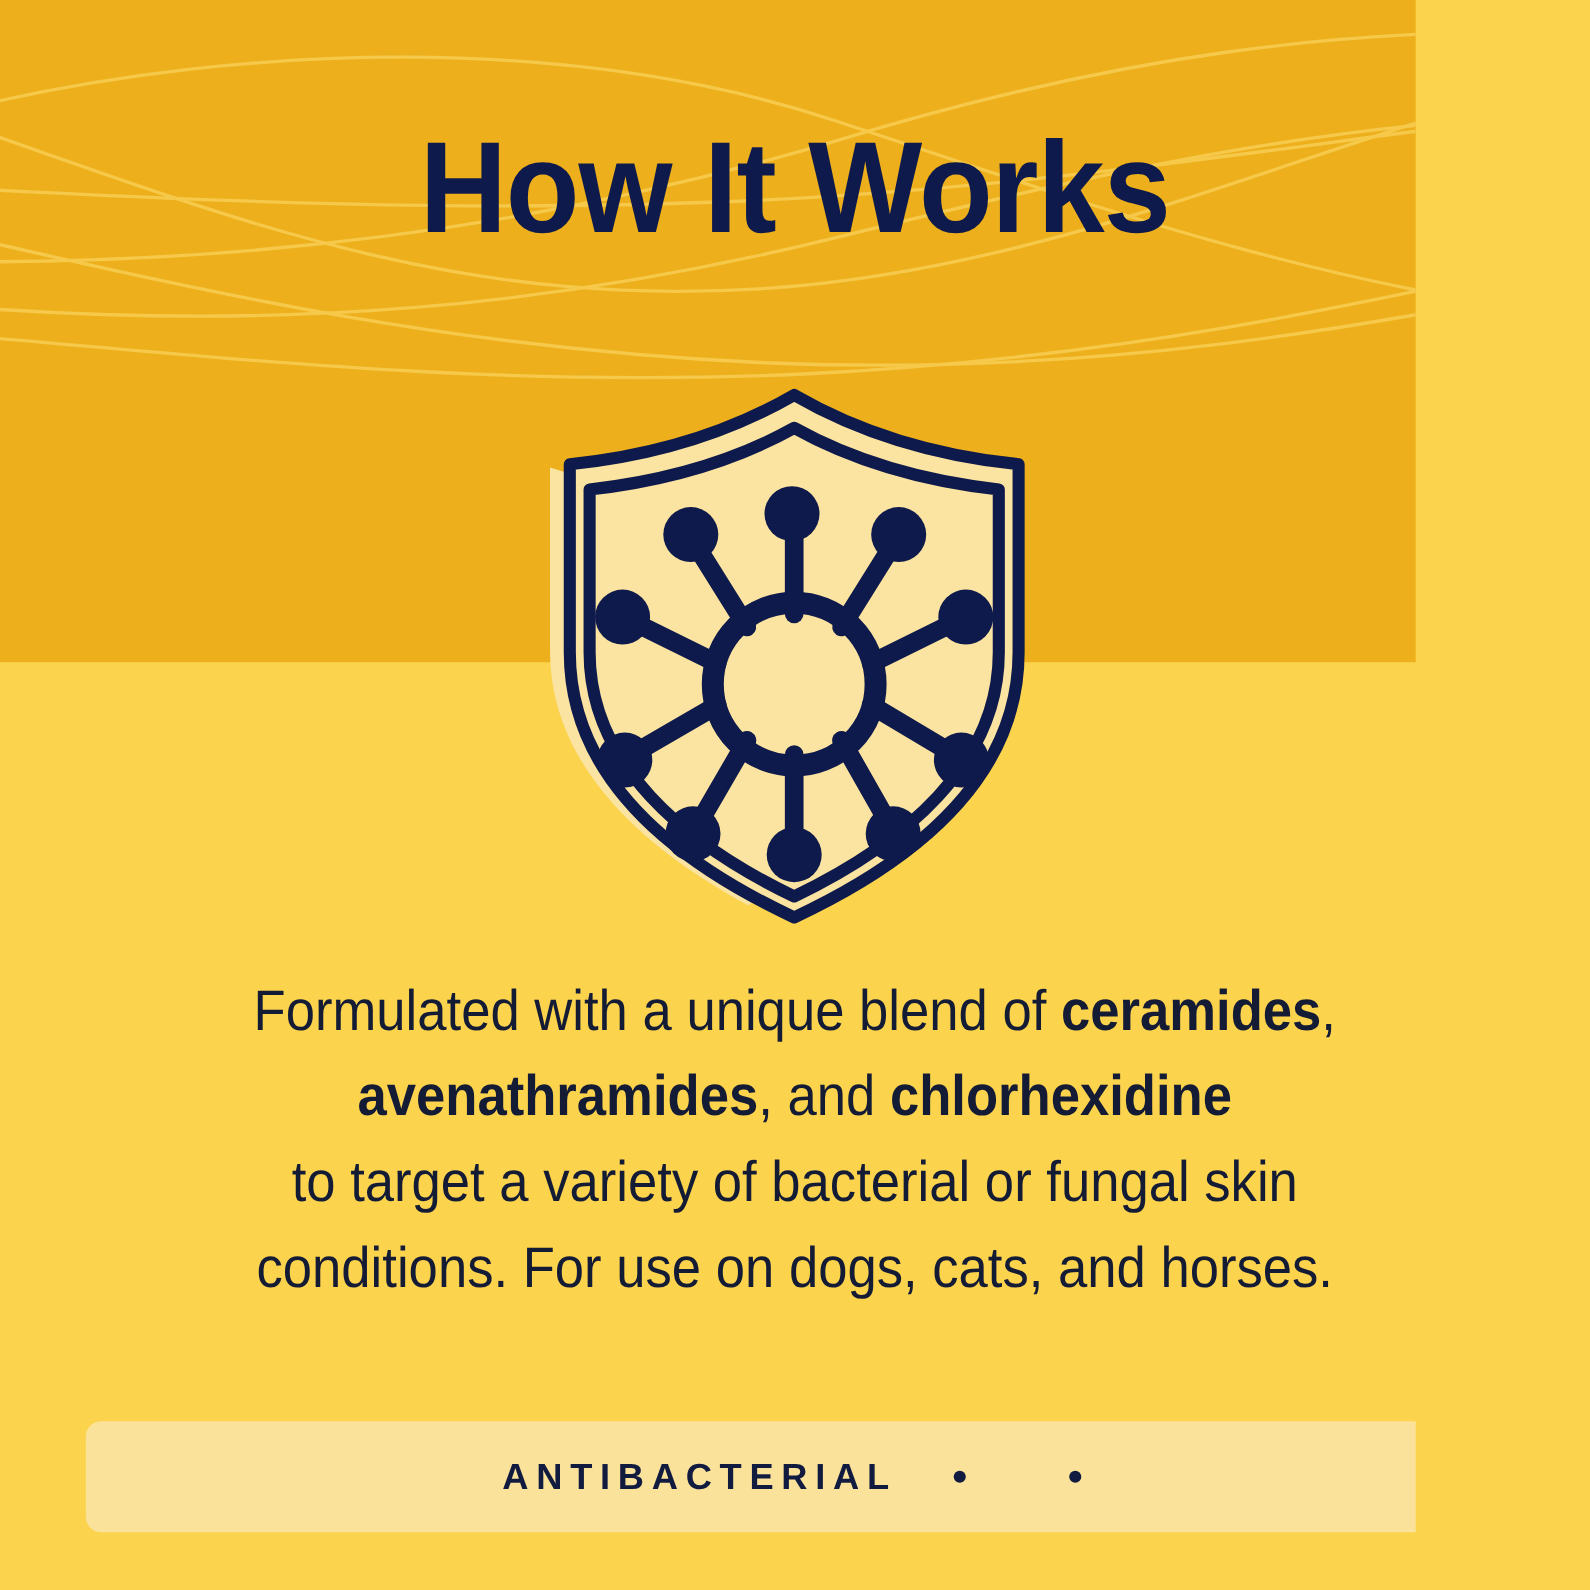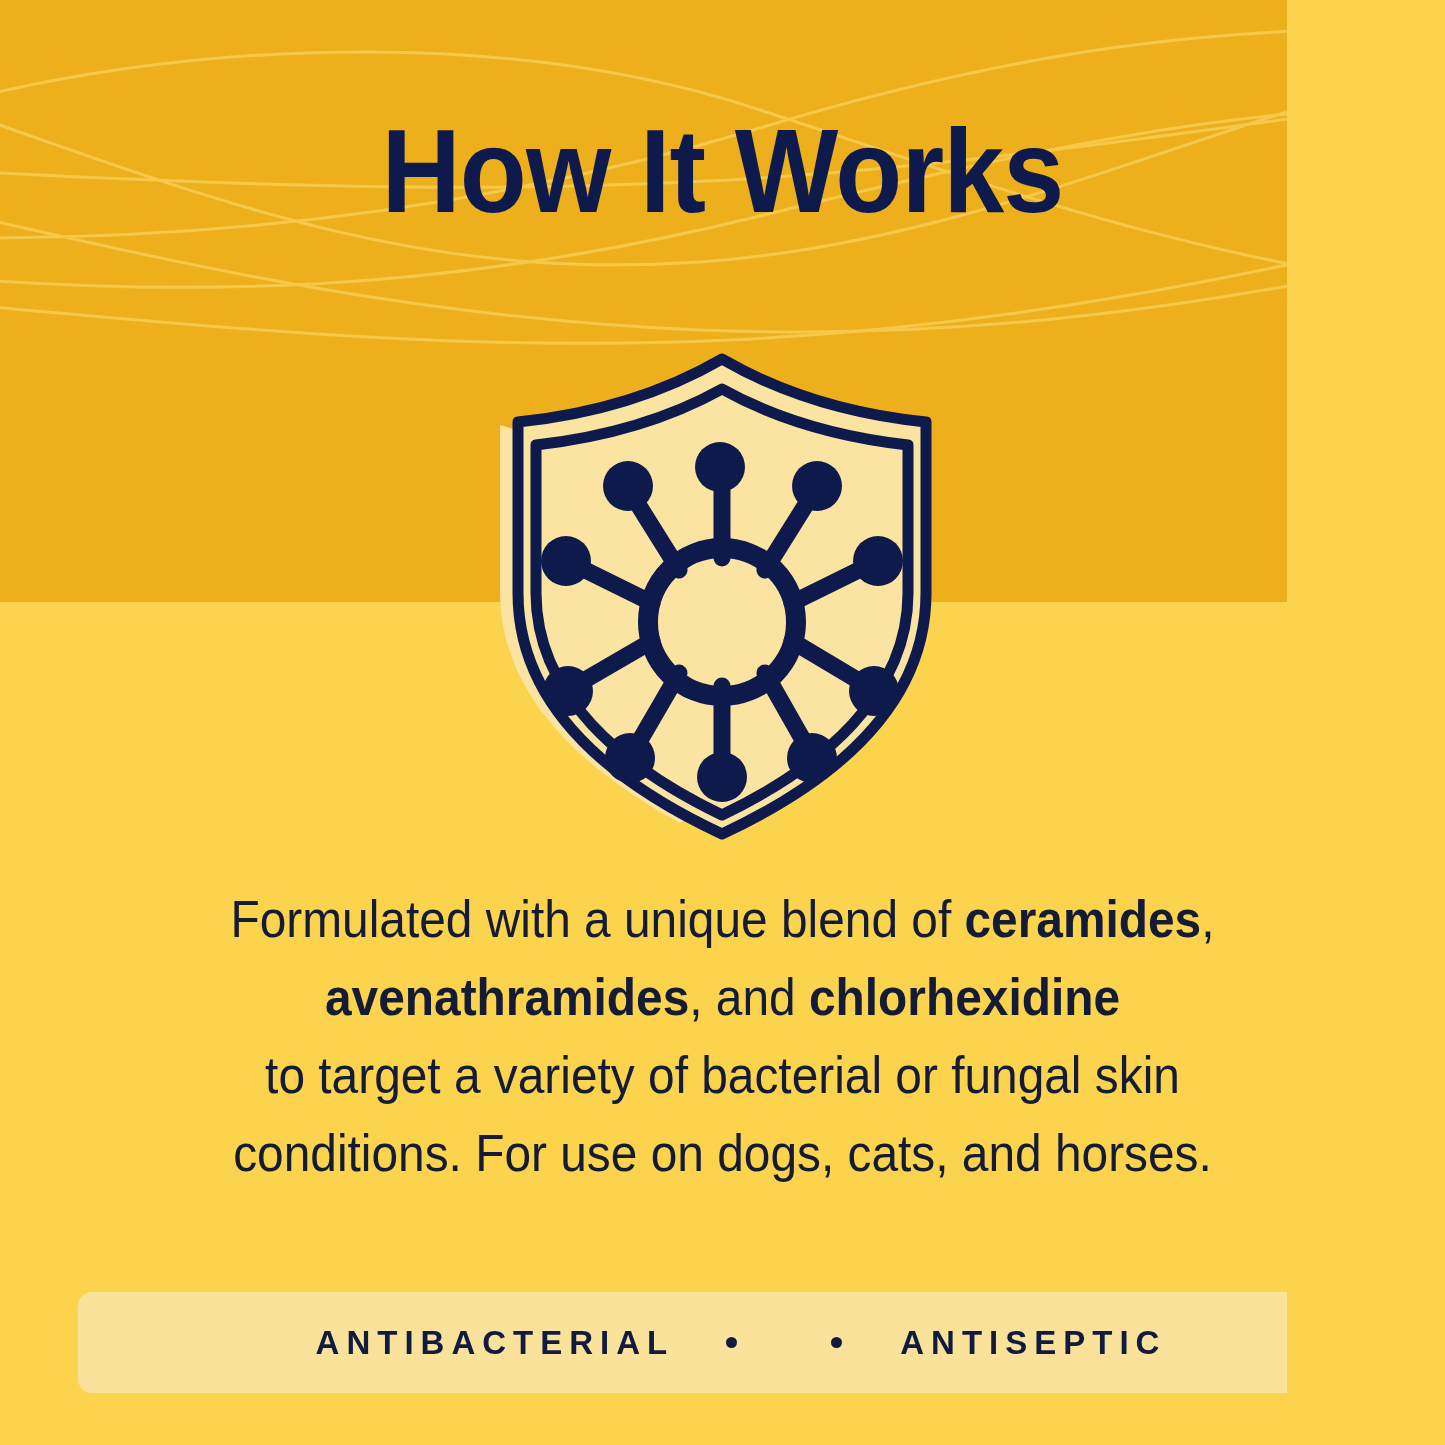--- a/index.html
+++ b/index.html
@@ -224,17 +224,16 @@
     <span class="ln">
       <span>conditions. For use on dogs, cats, and horses.</span>
     </span>
   </div>
 
   <div class="claims-bar">
     <div class="claims-inner">
       <span class="claim">ANTIBACTERIAL</span>
       <span class="claim-dot"></span>
       <span class="claim-dot"></span>
-      <span class="claim">ANTISEPTIC</span>
     </div>
   </div>
 
 </div>
 
 </body></html>

